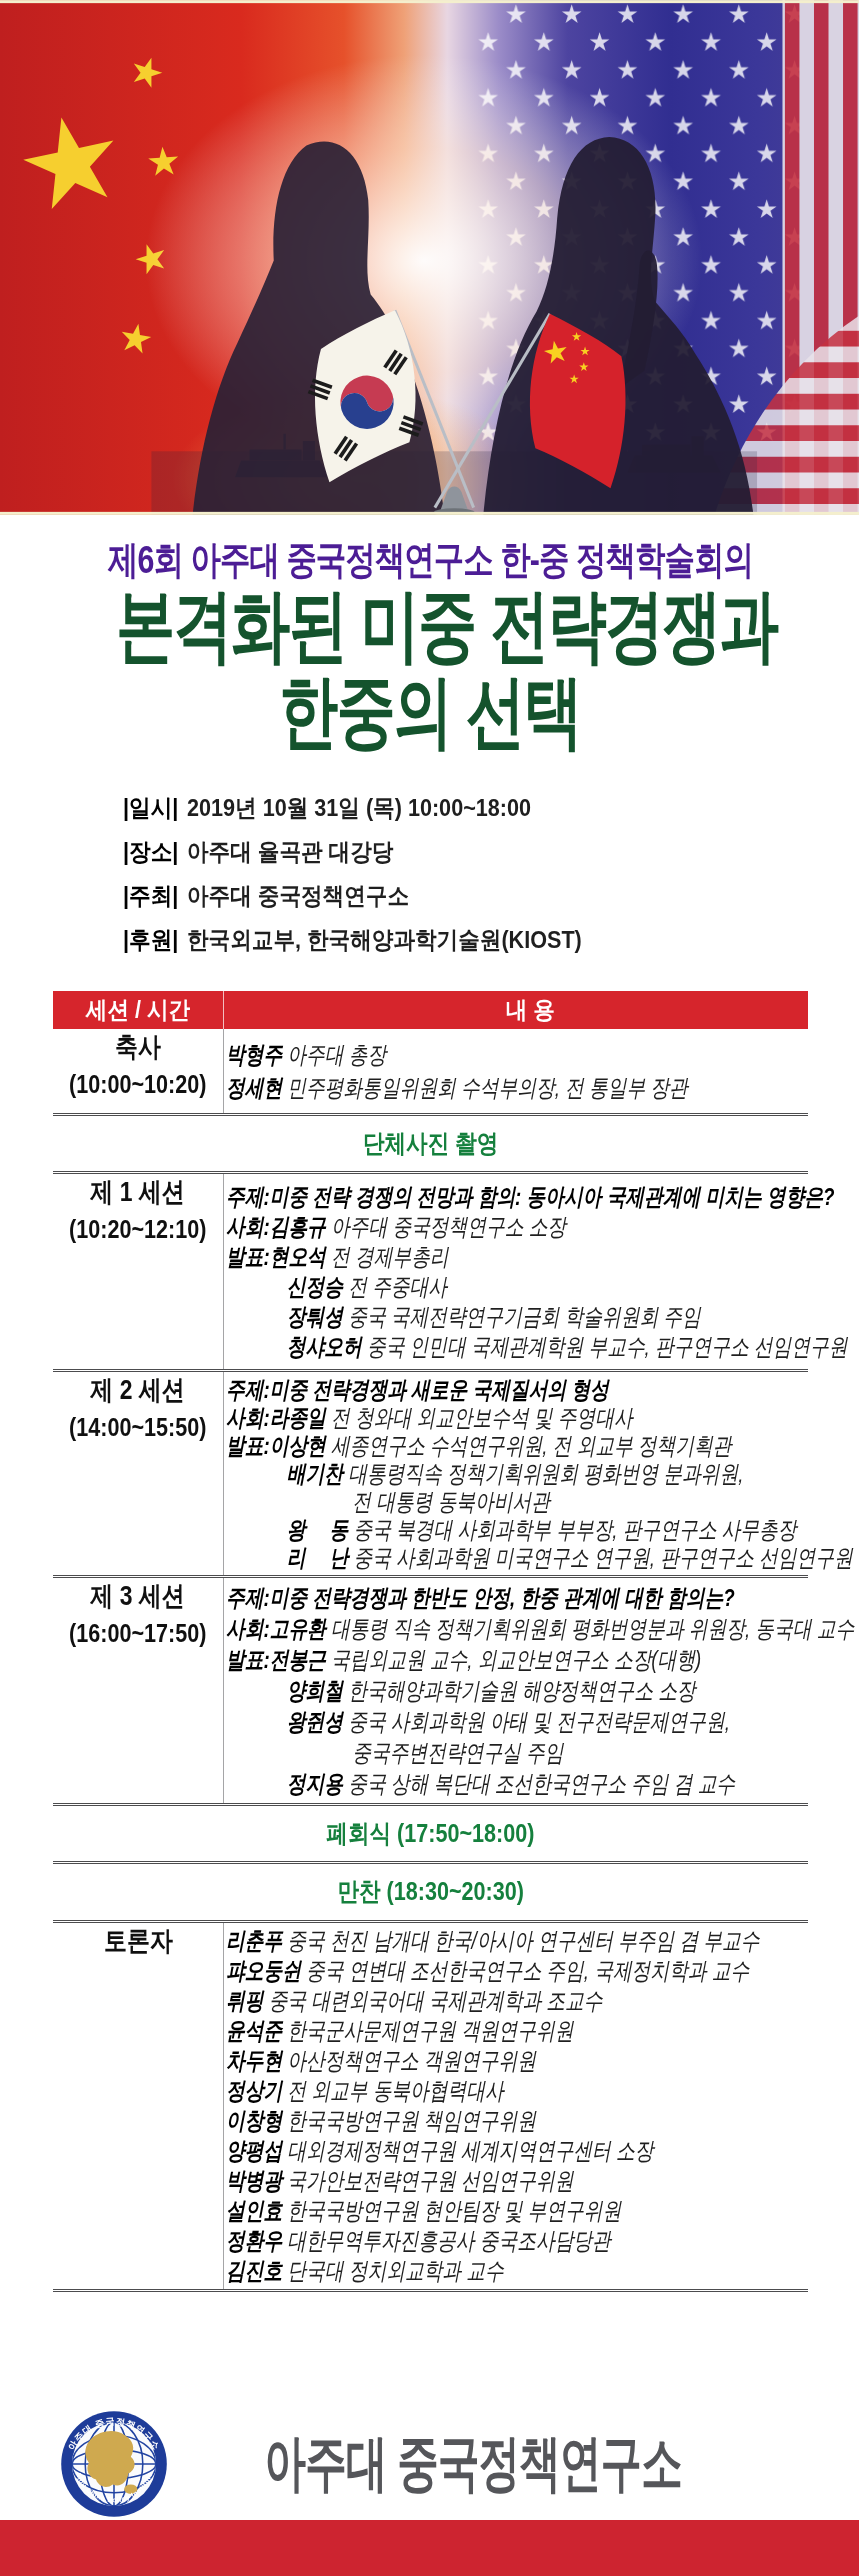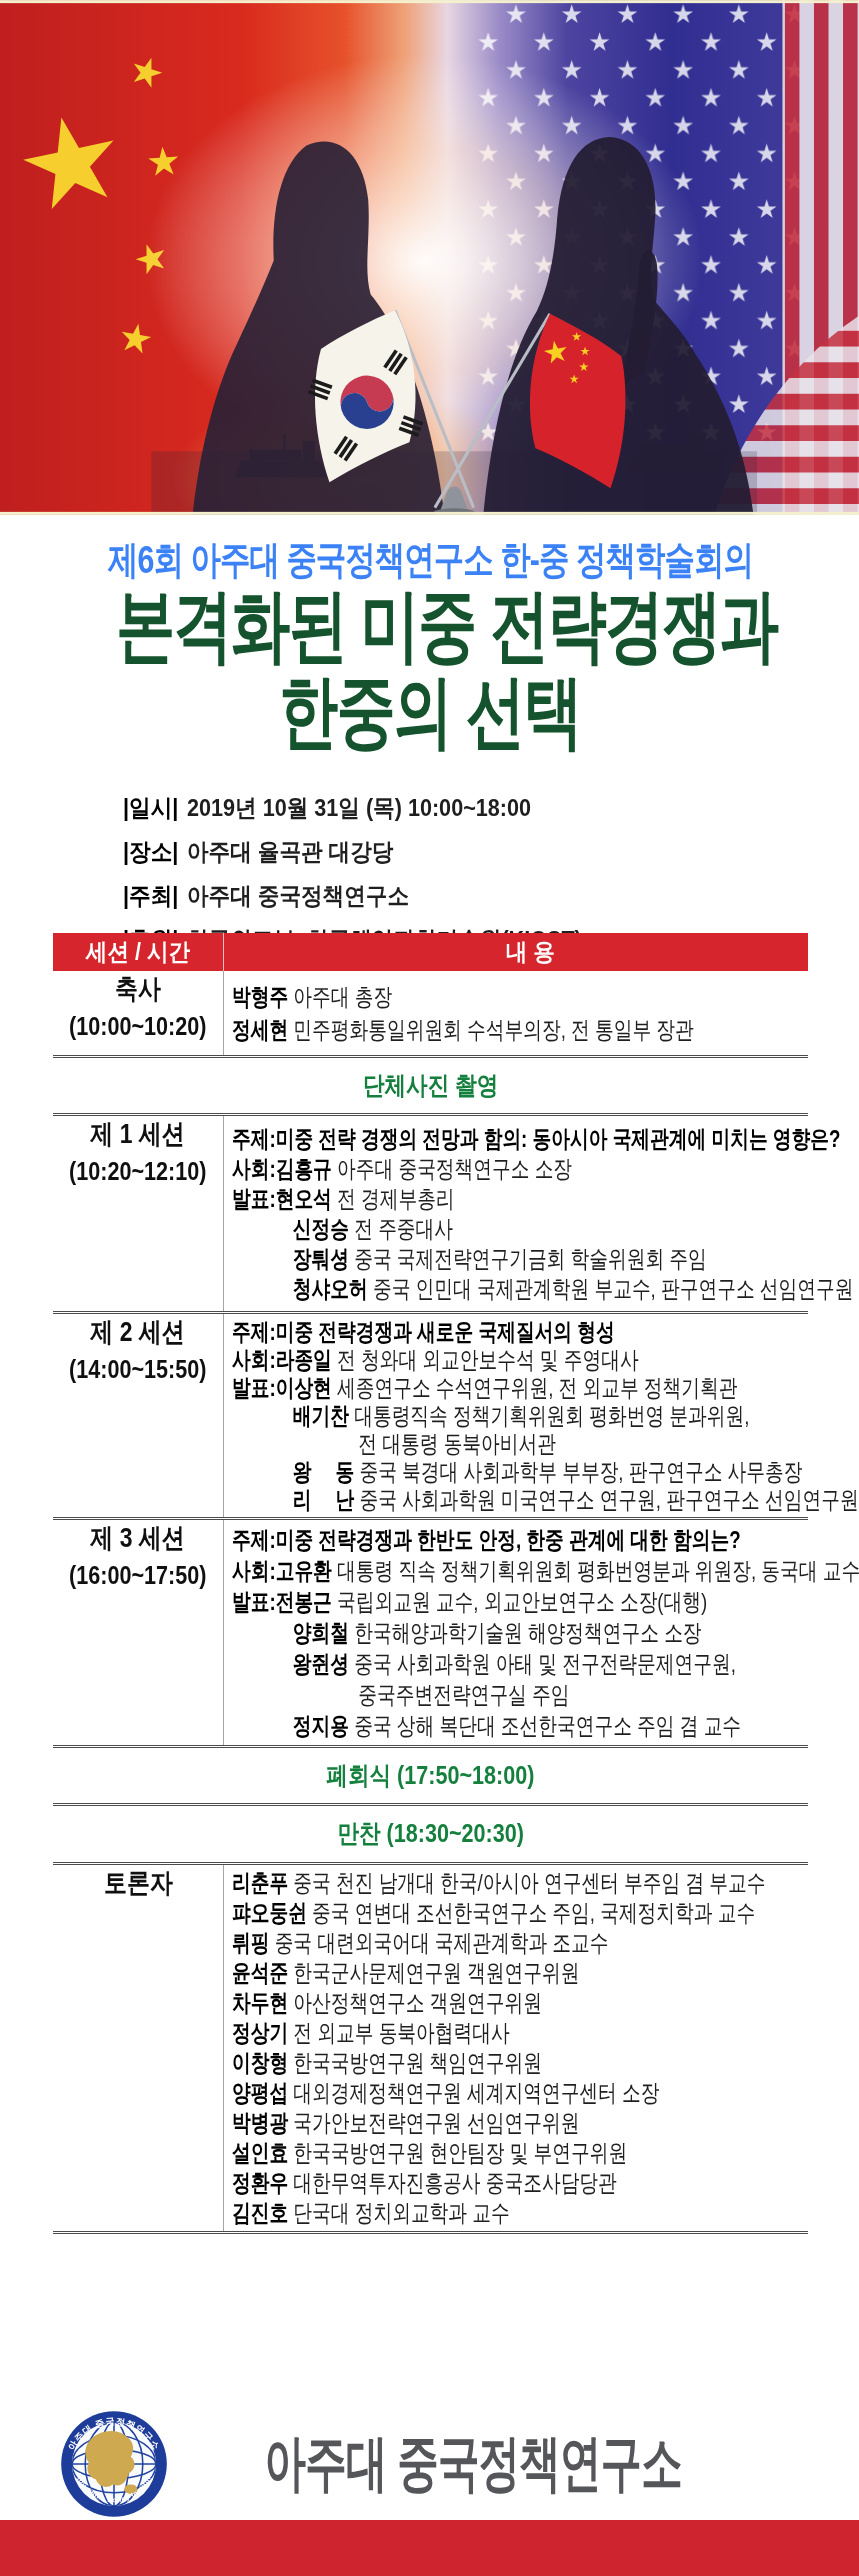--- a/index.html
+++ b/index.html
@@ -2,41 +2,41 @@
 <html style="font-size:9.7px"><head>
 <meta charset="utf-8">
 <style>
   html,body{margin:0;padding:0;background:#ffffff;}
   .poster{position:relative;width:860px;height:2576px;background:#ffffff;overflow:hidden;
           font-family:"Liberation Sans","DejaVu Sans",sans-serif;}
   
   .hero{position:absolute;top:0;left:0;width:860px;height:515px;}
   
   .subtitle{position:absolute;top:533px;left:0;width:100%;text-align:center;
-            font-size:39px;font-weight:800;color:#3b82f6;white-space:nowrap;}
+            font-size:39px;font-weight:800;color:#4c1d95;white-space:nowrap;}
   .subtitle .sq{display:inline-block;transform:scaleX(.78);transform-origin:50% 50%;letter-spacing:-1.2px;}
   .title{position:absolute;top:583px;left:0;width:100%;text-align:center;color:#14532d;
          font-size:80px;font-weight:900;line-height:1.08;white-space:nowrap;}
   .title .sq{display:inline-block;transform:scaleX(.74);transform-origin:50% 50%;letter-spacing:-2.4px;}
   
   .details{position:absolute;top:786px;left:92px;font-size:29px;font-weight:700;color:#191919;
            line-height:44px;white-space:nowrap;margin-left:31px;}
   .details .ln{transform:scaleX(.9);transform-origin:0 50%;}
   .details .lb{margin-right:9.7px;}
   
-  .tbl{position:absolute;top:933px;left:53px;width:755px;border-bottom:3px double #4c4c4e;}
+  .tbl{position:absolute;top:991px;left:53px;width:755px;border-bottom:3px double #4c4c4e;}
   .row{display:flex;box-sizing:border-box;align-items:stretch;}
   .bt{border-top:3px double #4c4c4e;}
   .thead{height:38px;background:#d6252c;color:#fff;font-size:24px;font-weight:700;}
   .thead .c1,.thead .c2{display:flex;align-items:center;justify-content:center;}
   .thead .c2{border-left:1.2px solid rgba(255,255,255,.7);}
   .thead .sq{display:inline-block;transform:scaleX(.9);}
   .c1{width:170px;flex:0 0 170px;display:flex;flex-direction:column;align-items:center;justify-content:flex-start;text-align:center;}
   .c2{flex:1;box-sizing:border-box;display:flex;flex-direction:column;justify-content:center;padding-left:28px;}
-  .body .c2{border-left:1.2px solid #a5a5a7;padding-left:8px;}
+  .body .c2{border-left:1.2px solid #a5a5a7;padding-left:2px;font-style:italic;}
   .sess{font-size:27px;font-weight:700;color:#101010;transform:scaleX(.85);white-space:nowrap;}
   .time{font-size:25.4px;font-weight:700;color:#101010;margin-top:4.8px;transform:scaleX(.85);white-space:nowrap;}
   .ln{font-size:24px;color:#1f1f1f;white-space:pre-wrap;transform:scaleX(.78);transform-origin:0 50%;white-space:nowrap;}
   .nm,.lb{font-weight:700;color:#000;}
   .in1{padding-left:78px;}
   .in2{padding-left:162px;}
   .h-cong{height:84px;}  .h-cong .ln{line-height:33px;}
   .h-photo{height:58px;}
   .h-s1{height:198px;}    .h-s1 .ln{line-height:30px;}
   .h-lunch{height:81px;}

